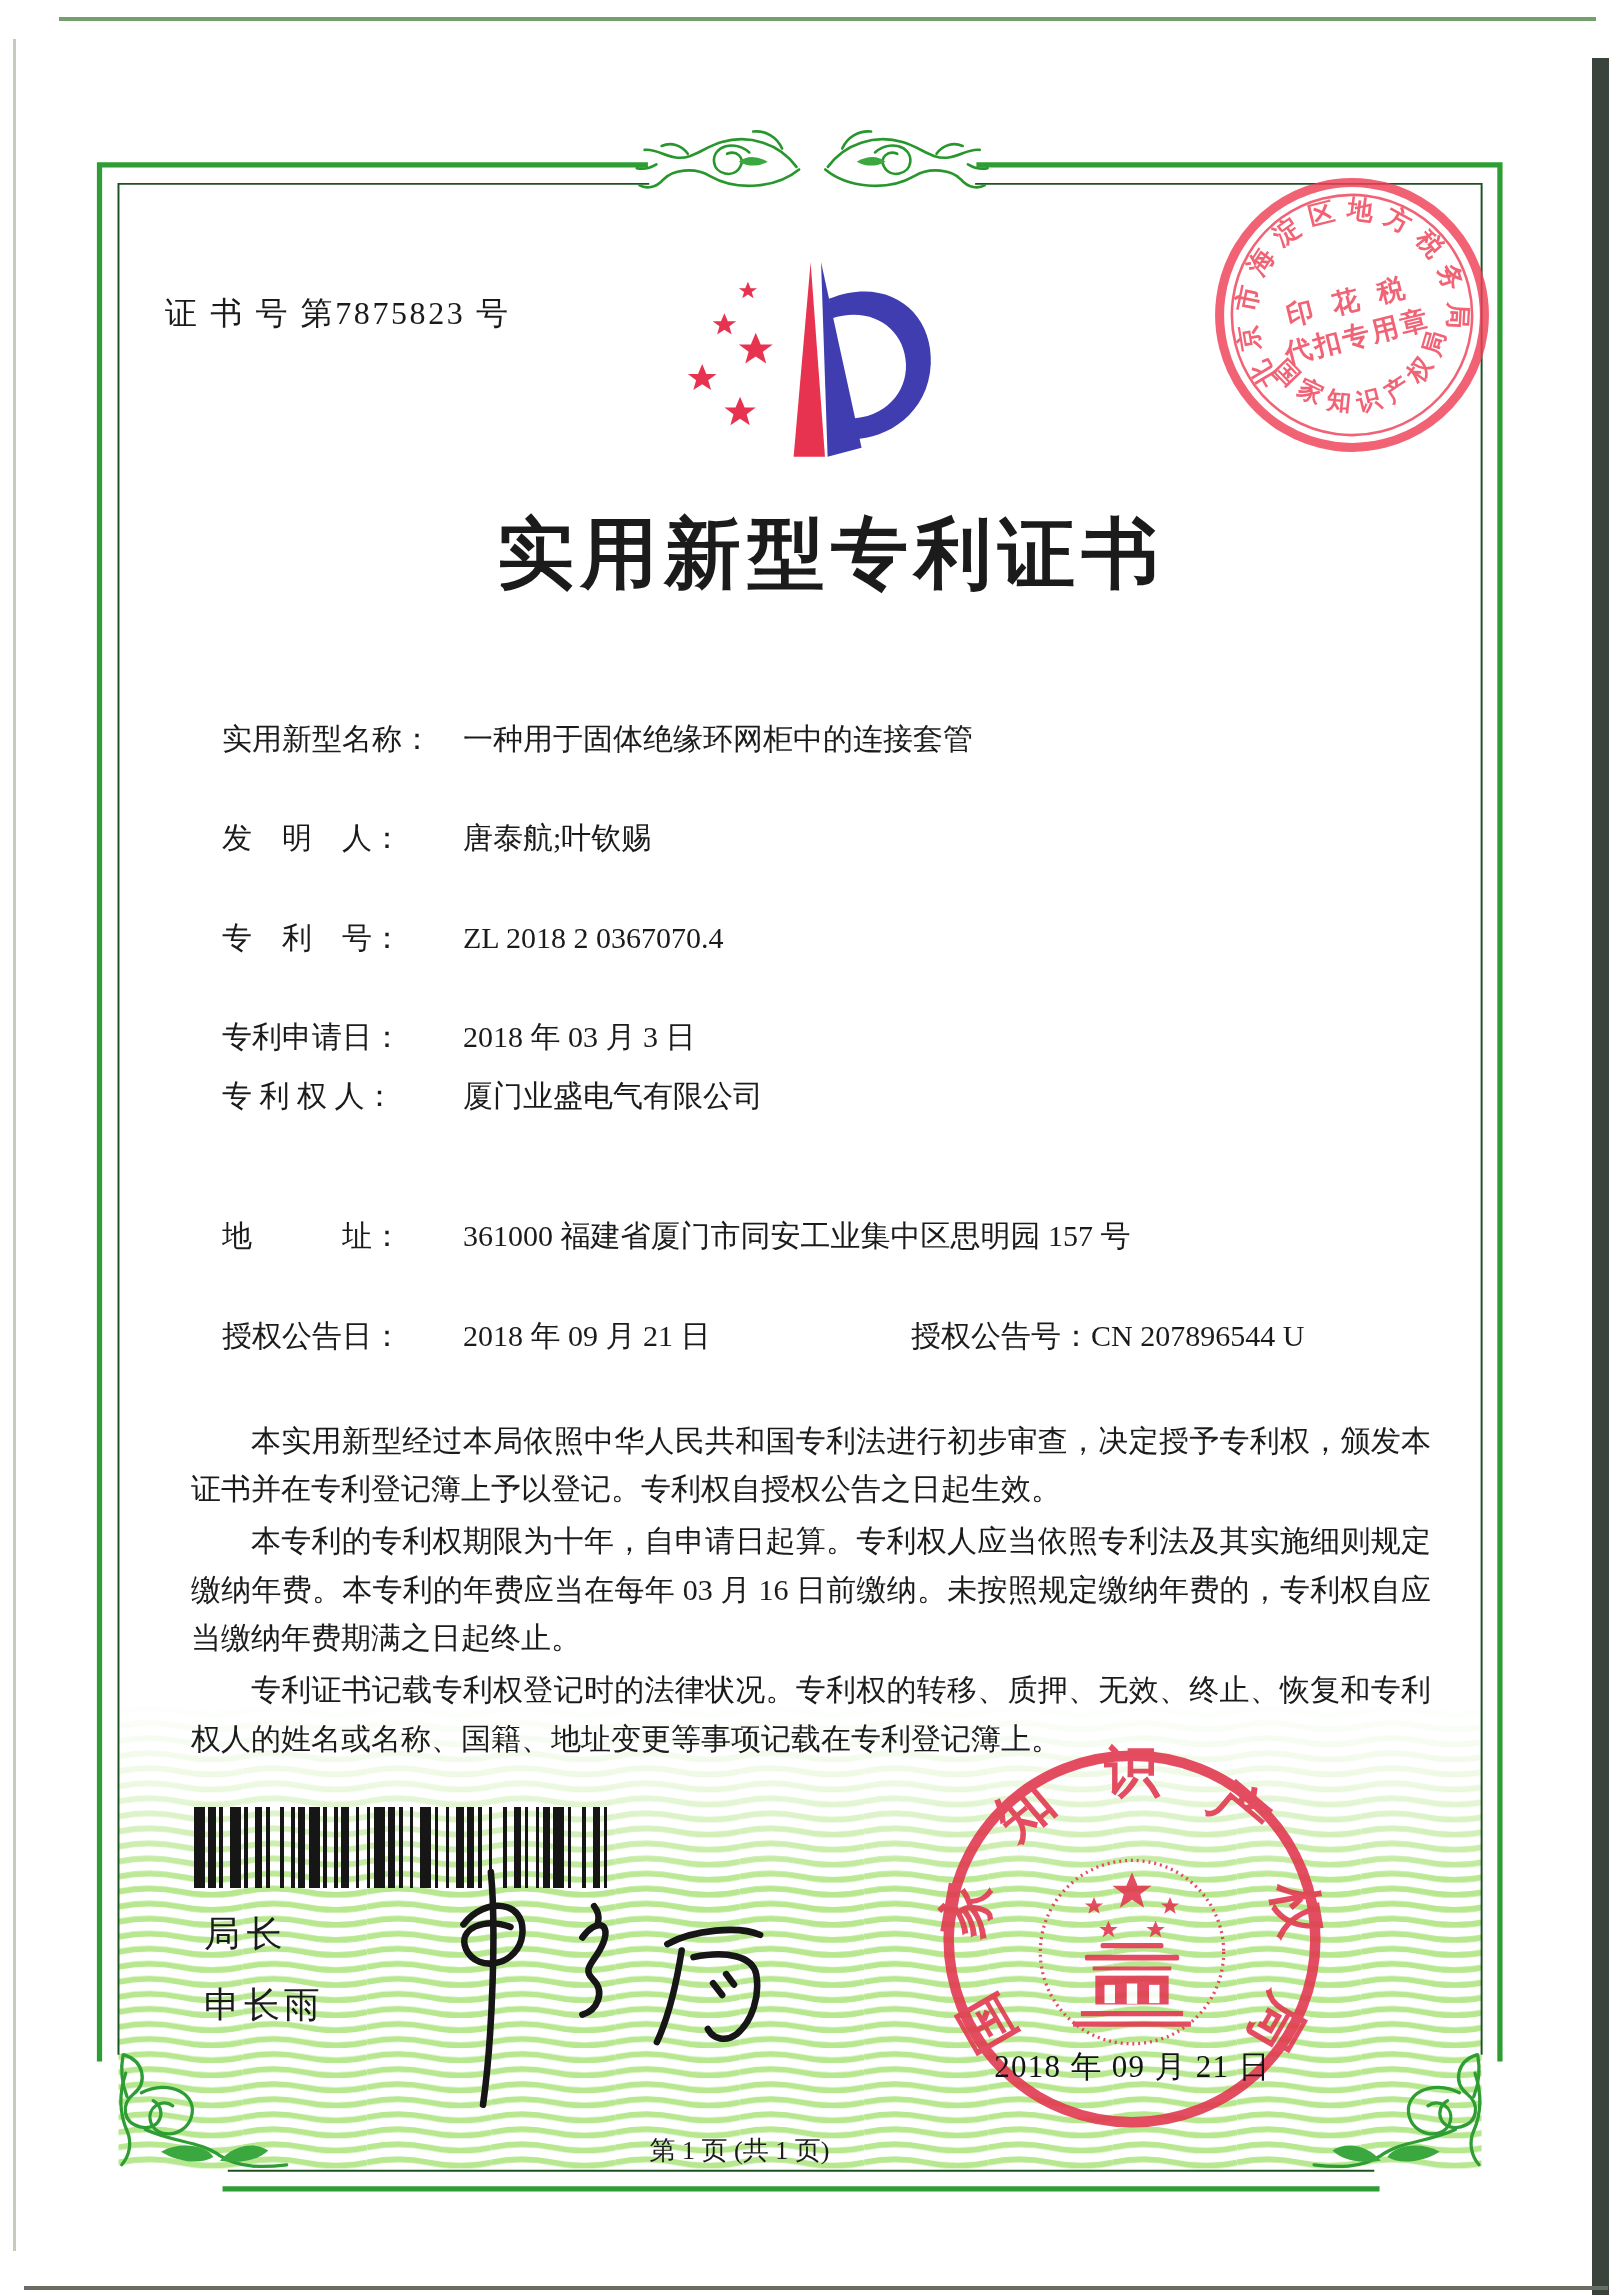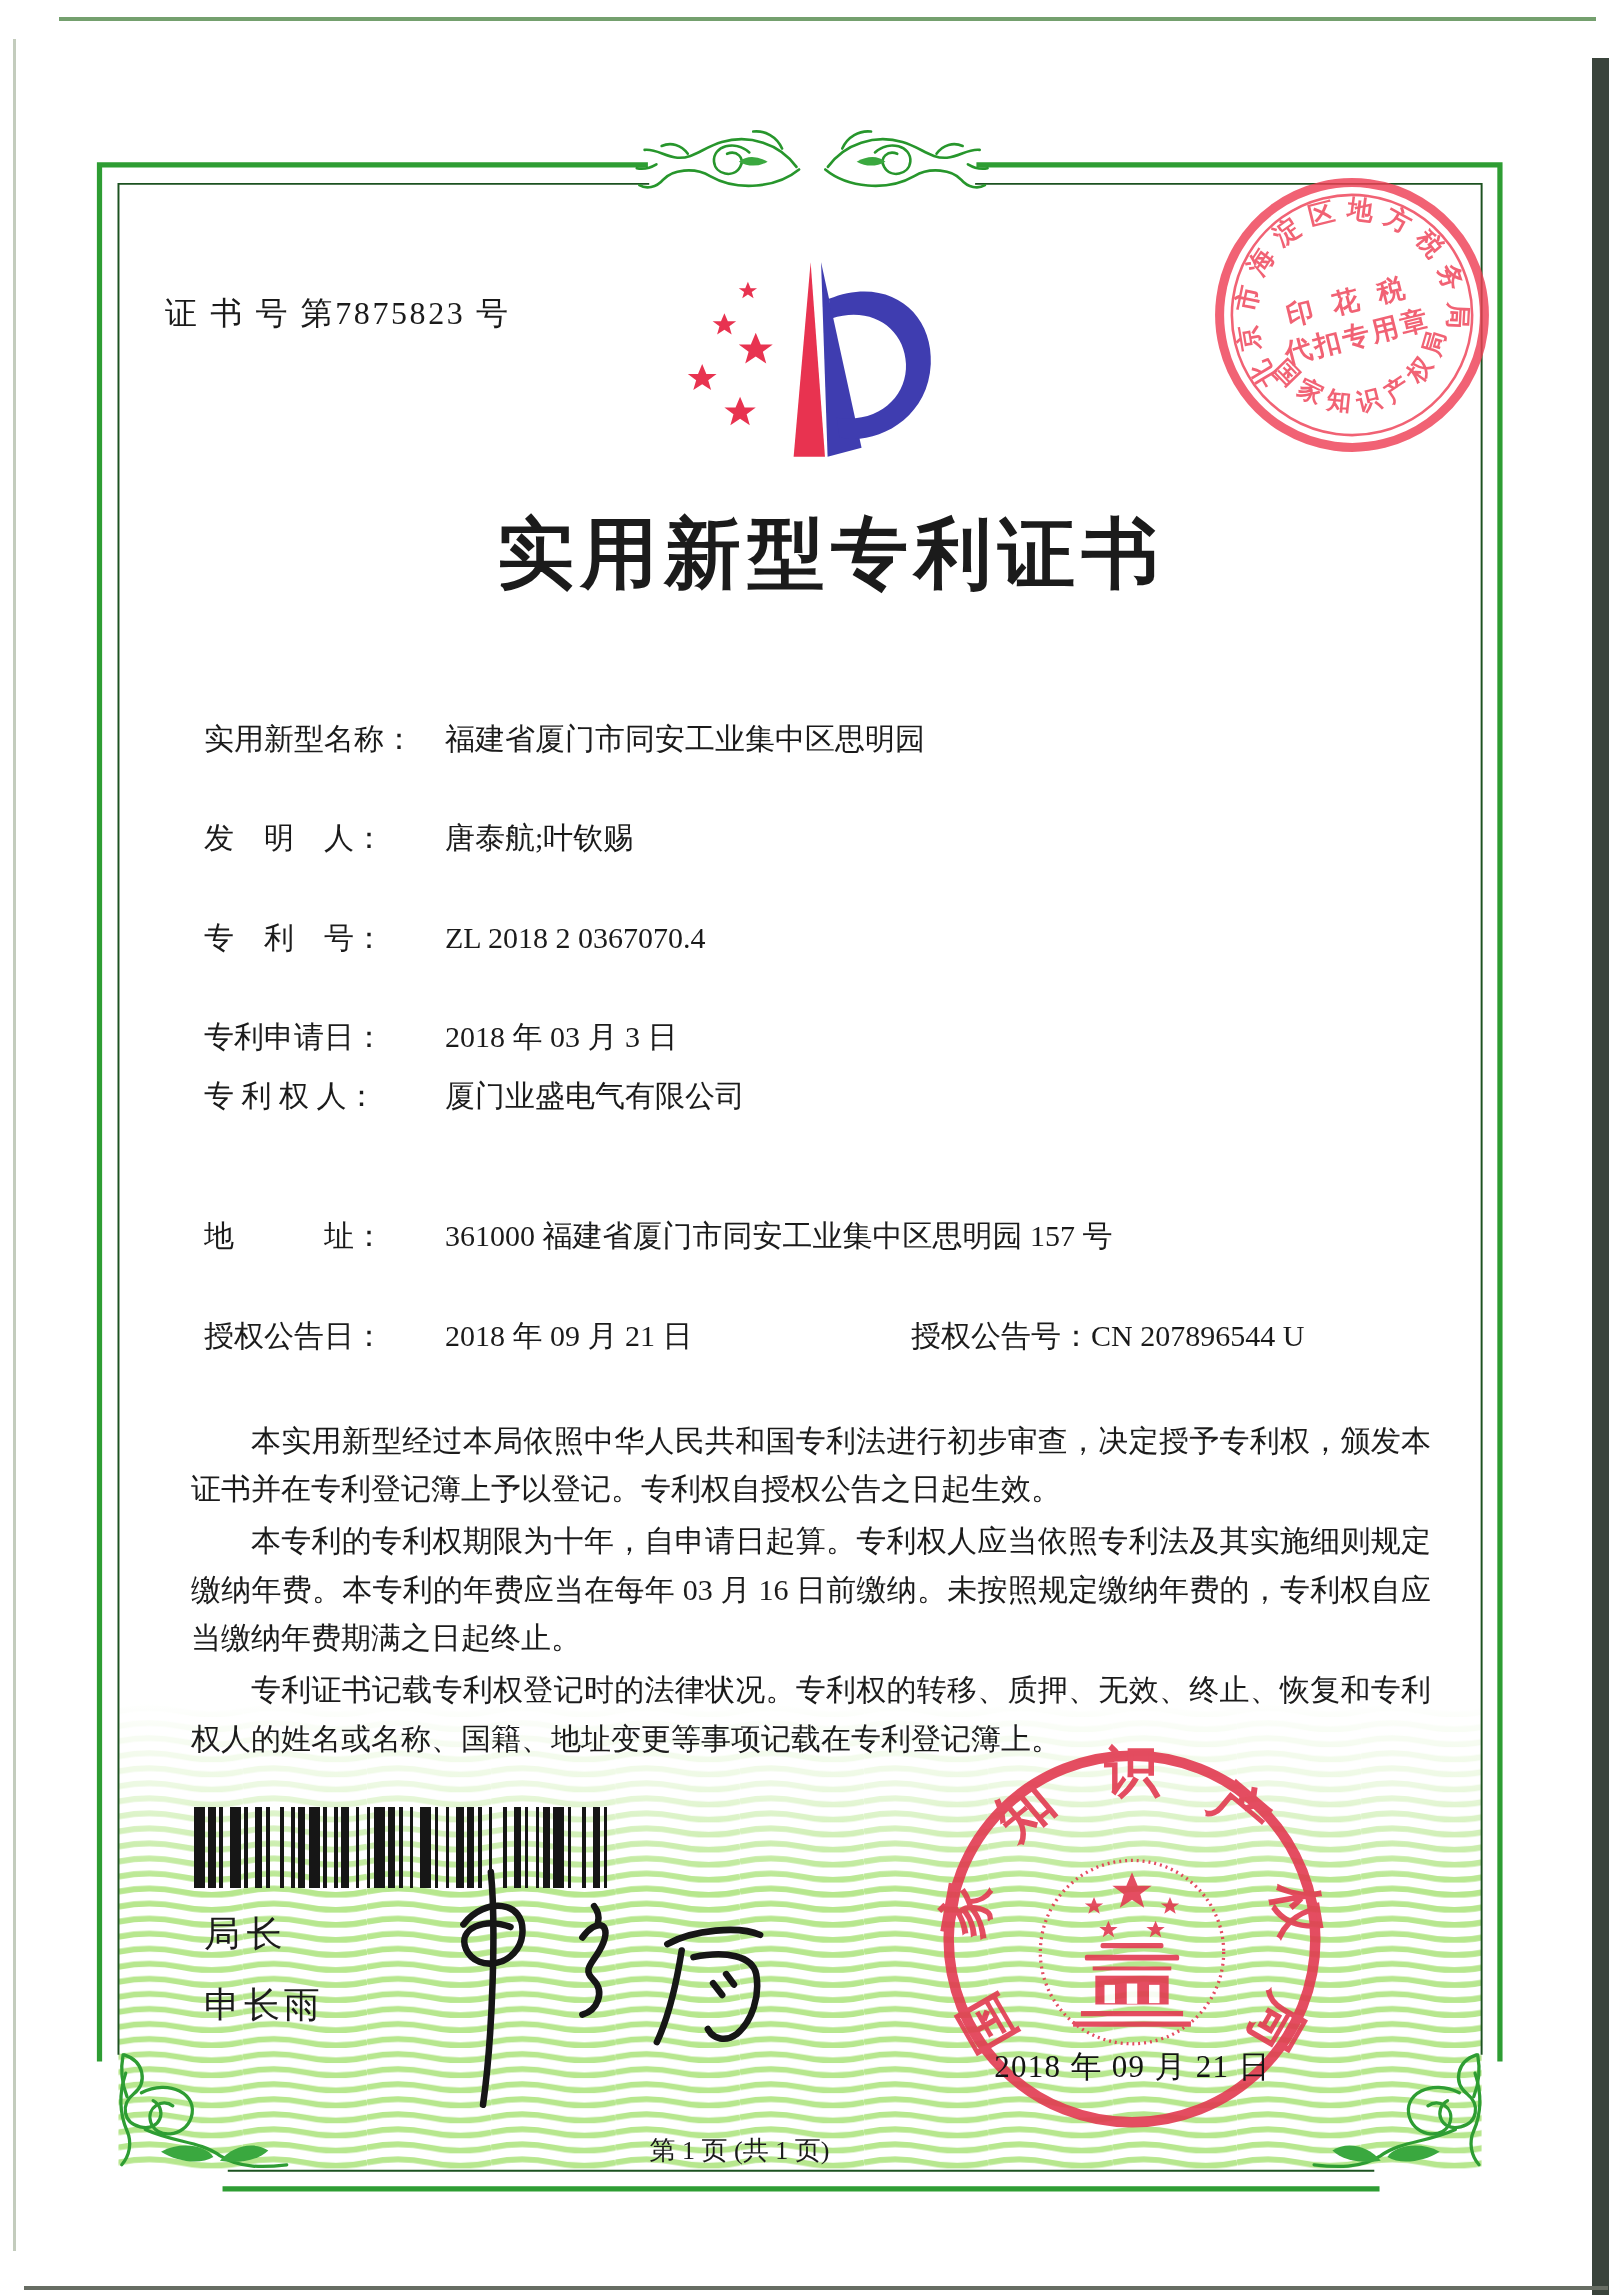--- a/index.html
+++ b/index.html
@@ -21,21 +21,21 @@
 
   .frame-svg{left:0;top:0;z-index:3;}
 
   .cert-no{left:165px;top:292px;font-size:32px;letter-spacing:2.6px;z-index:4;}
   .logo-svg{left:664px;top:257px;z-index:4;}
   .stamp-svg{left:1197px;top:160px;z-index:5;transform:rotate(-14deg);}
   .doc-title{left:288px;top:503px;width:877px;text-align:right;font-size:77px;font-weight:bold;
     letter-spacing:6.5px;z-index:4;}
 
   .field-row{left:204px;font-size:30px;z-index:4;white-space:nowrap;}
-  .field-row .lbl{display:inline-block;min-width:241px;}
+  .field-row .lbl{display:inline-block;min-width:241px;margin-left:18px;}
   .grant-no{left:911px;top:1316px;font-size:30px;z-index:4;white-space:nowrap;}
 
   .paragraphs{left:191px;top:1373px;width:1240px;font-size:30px;line-height:1.61;
     text-align:justify;z-index:4;margin-top:44px;}
   .paragraphs p{margin:0 0 3.9px 0;text-indent:2em;}
 
   .barcode{left:194px;top:1807px;height:81px;display:flex;align-items:stretch;z-index:4;}
   .barcode span{display:block;height:100%;}
   .bc-bar{background:#161616;}
   .bc-space{background:transparent;}
@@ -136,21 +136,21 @@
     <text x="240" y="288" font-size="42" letter-spacing="4" fill="#ee4056" text-anchor="middle" font-weight="bold">代扣专用章</text>
     <text font-size="38" letter-spacing="13" fill="#ee4056" font-weight="bold">
       <textPath href="#arcBottom" startOffset="50%" text-anchor="middle">国家知识产权局</textPath>
     </text>
   </g>
 </svg>
 
 <div class="abs doc-title">实用新型专利证书</div>
 
 <div class="abs field-row" style="top:719px">
-  <span class="lbl">实用新型名称：</span><span class="val">福建省厦门市同安工业集中区思明园</span>
+  <span class="lbl">实用新型名称：</span><span class="val">一种用于固体绝缘环网柜中的连接套管</span>
 </div>
 <div class="abs field-row" style="top:818px">
   <span class="lbl">发　明　人：</span><span class="val">唐泰航;叶钦赐</span>
 </div>
 <div class="abs field-row" style="top:918px">
   <span class="lbl">专　利　号：</span><span class="val">ZL 2018 2 0367070.4</span>
 </div>
 <div class="abs field-row" style="top:1017px">
   <span class="lbl">专利申请日：</span><span class="val">2018 年 03 月 3 日</span>
 </div>

